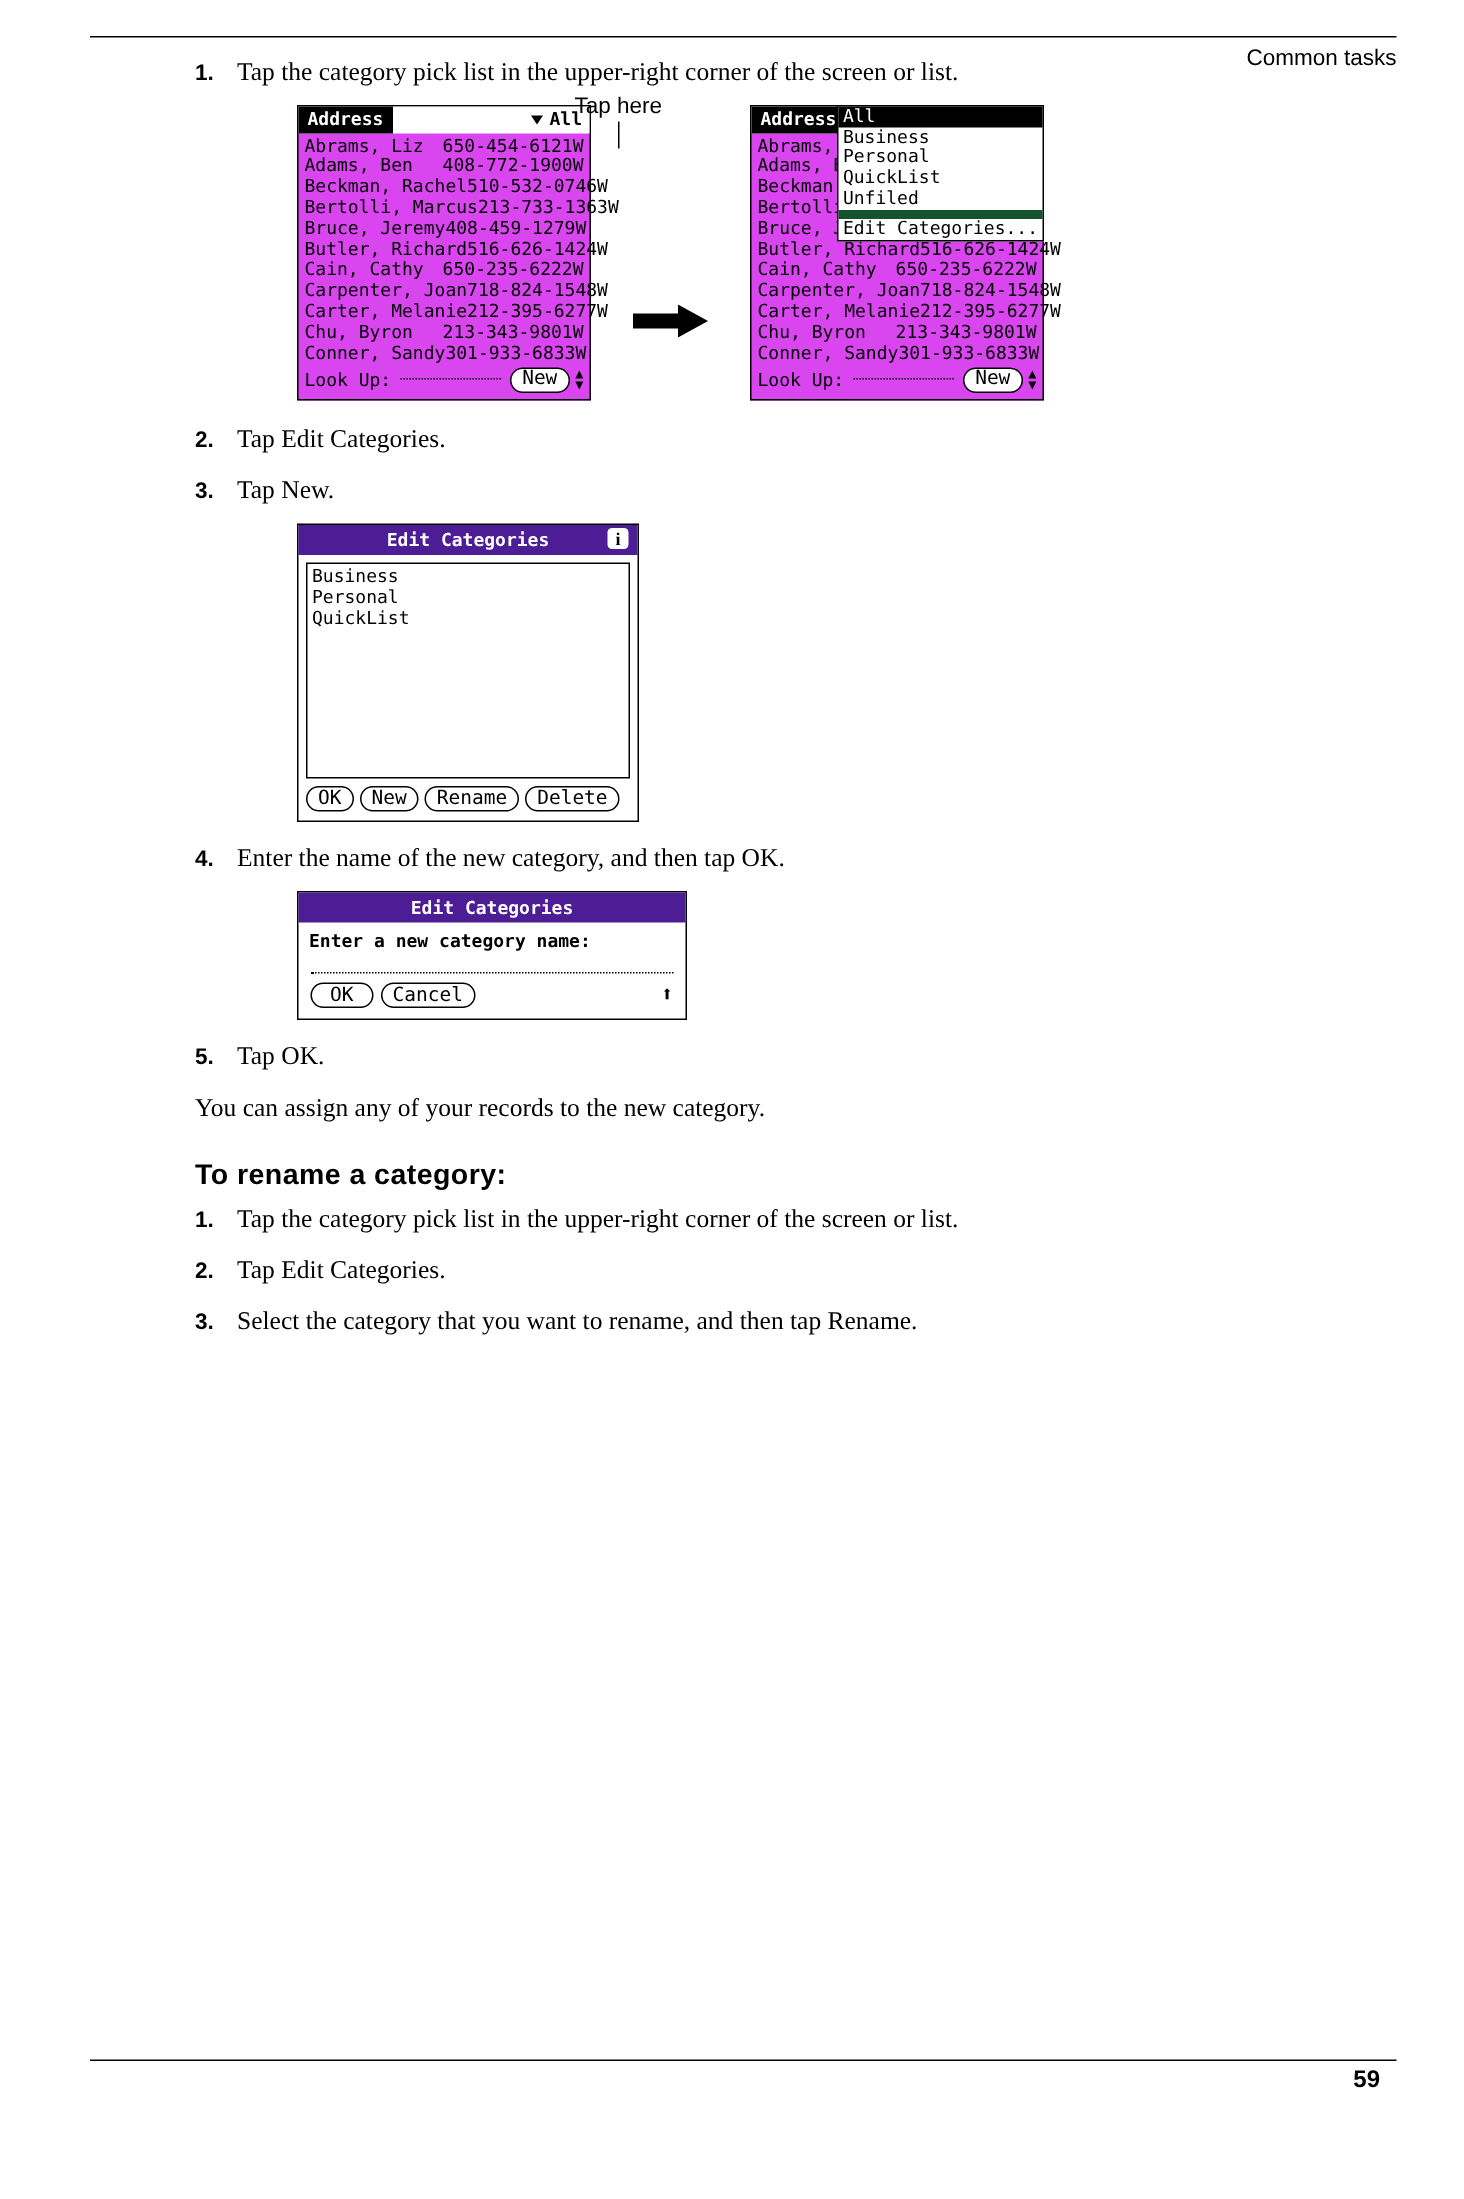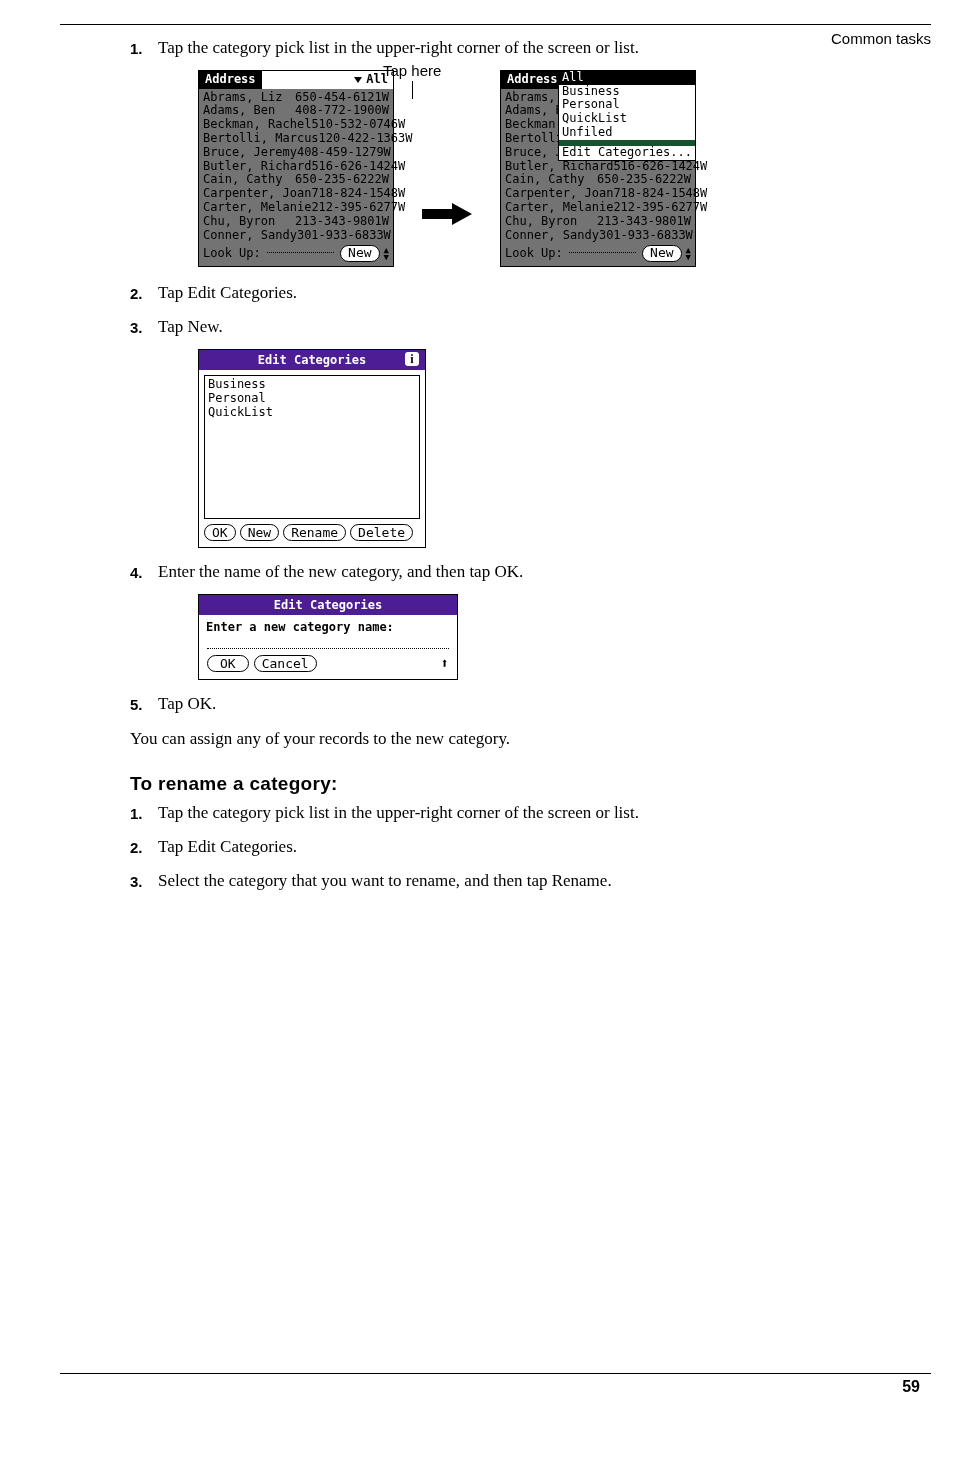--- a/index.html
+++ b/index.html
@@ -72,21 +72,21 @@
     text-align: center;
   }
   .callout-line {
     width: 1px;
     height: 18px;
     background: #000;
     margin: 2px auto 0 auto;
   }
   .palm-screen {
     border: 1px solid #000;
-    background: #737373;
+    background: #d946ef;
     font-family: 'Lucida Console', Monaco, monospace;
     font-size: 12px;
     line-height: 1.15;
     box-sizing: border-box;
   }
   .address-screen { width: 196px; }
   .palm-titlebar {
     background: #000;
     color: #fff;
     font-weight: bold;
@@ -294,21 +294,21 @@
           <div class="addr-row">
             <span>Adams, Ben</span>
             <span>408-772-1900W</span>
           </div>
           <div class="addr-row">
             <span>Beckman, Rachel</span>
             <span>510-532-0746W</span>
           </div>
           <div class="addr-row">
             <span>Bertolli, Marcus</span>
-            <span>120-422-1363W</span>
+            <span>213-733-1363W</span>
           </div>
           <div class="addr-row">
             <span>Bruce, Jeremy</span>
             <span>408-459-1279W</span>
           </div>
           <div class="addr-row">
             <span>Butler, Richard</span>
             <span>516-626-1424W</span>
           </div>
           <div class="addr-row">

